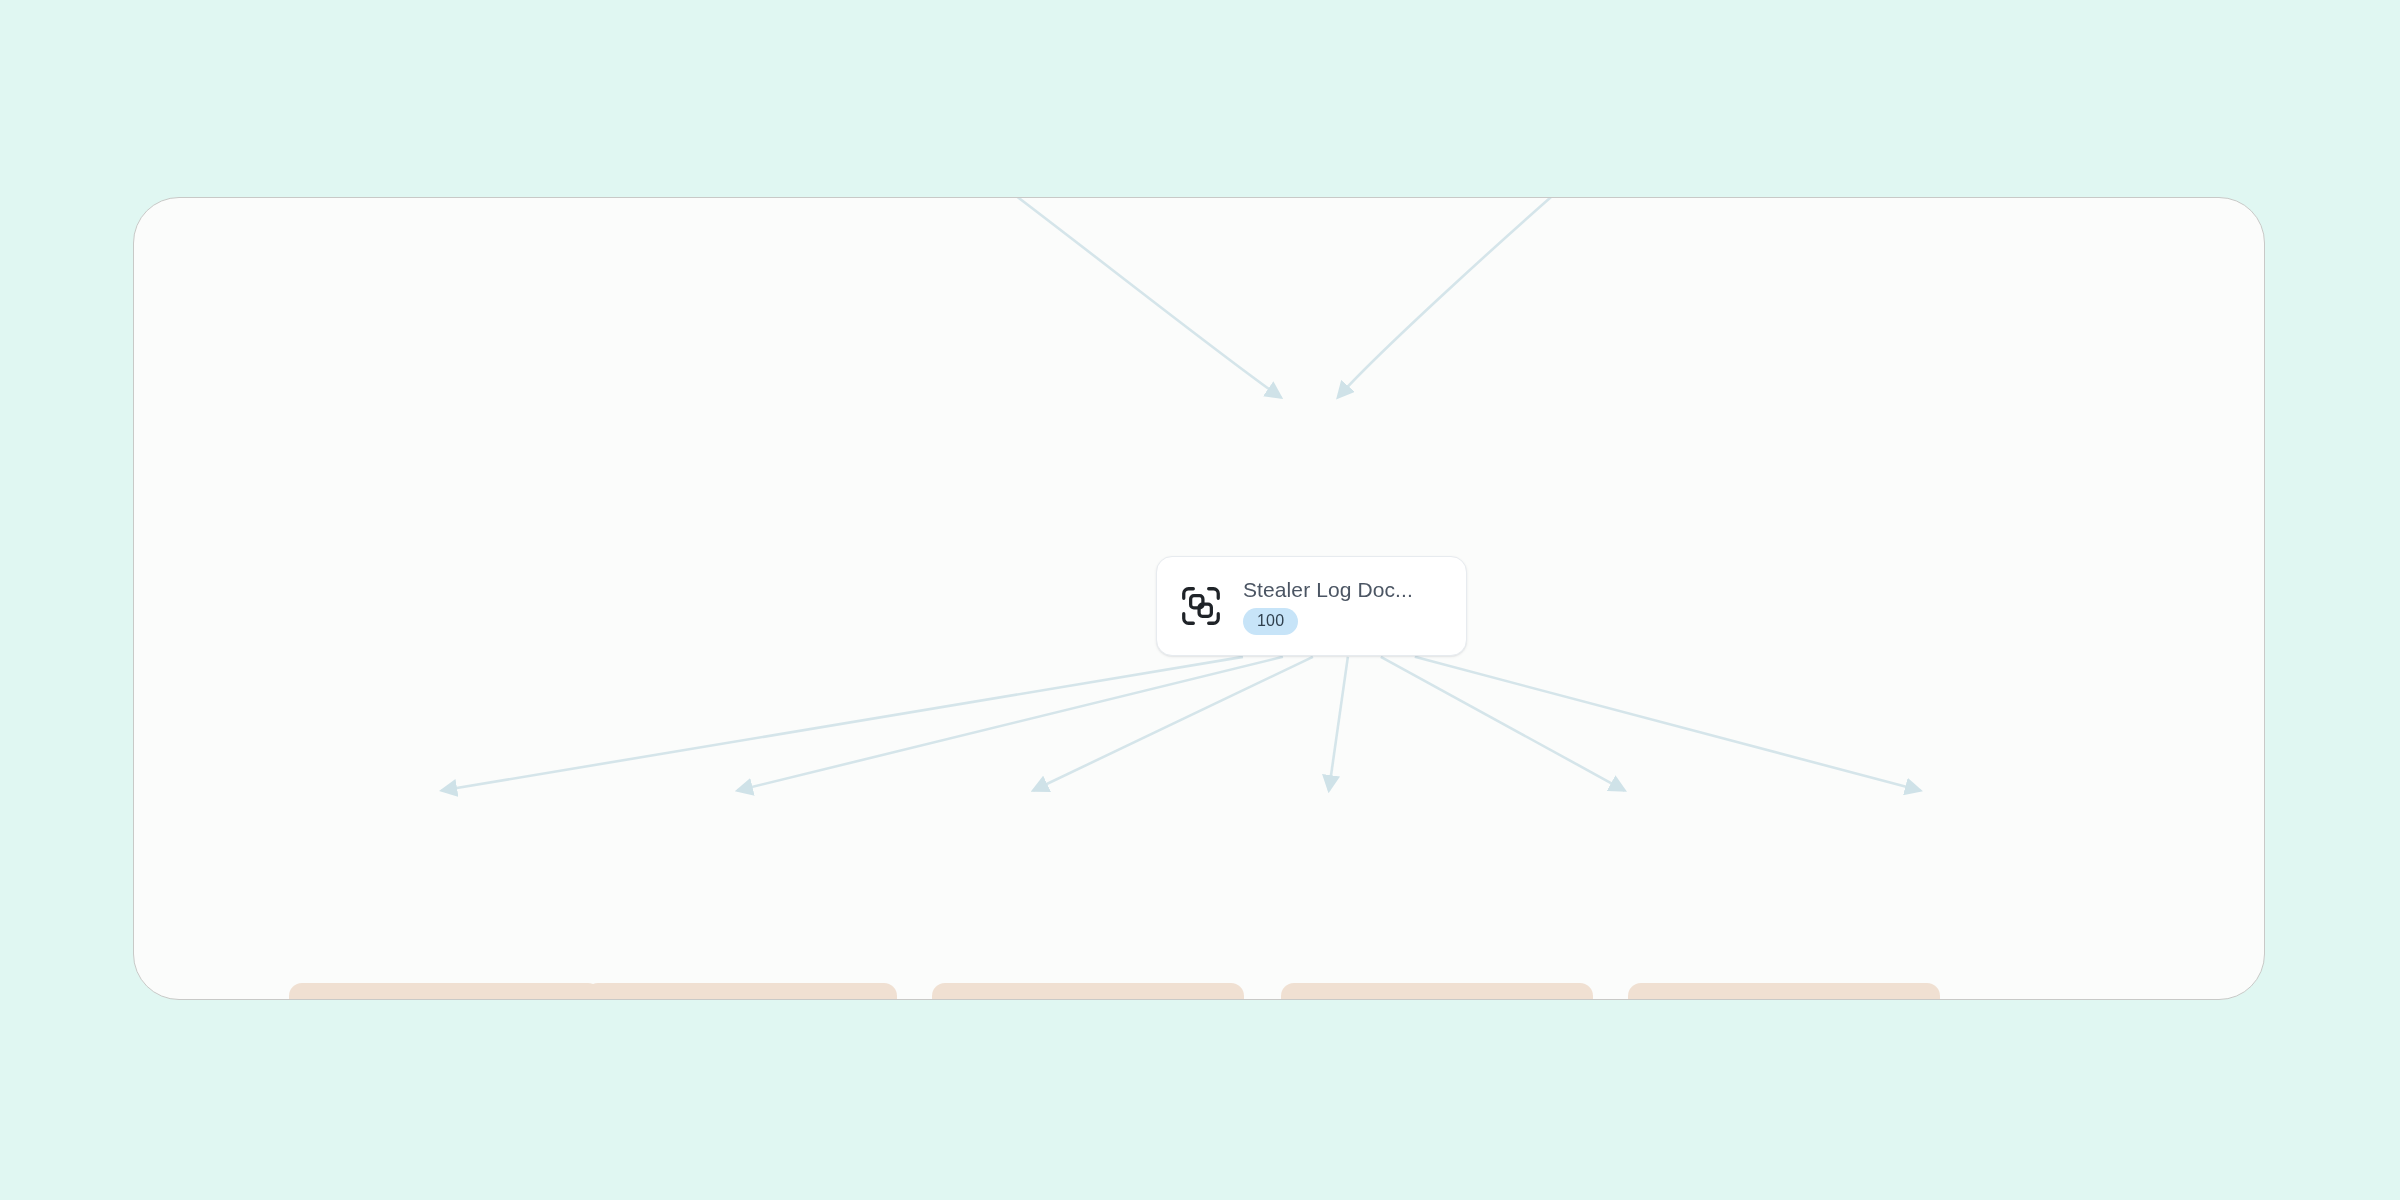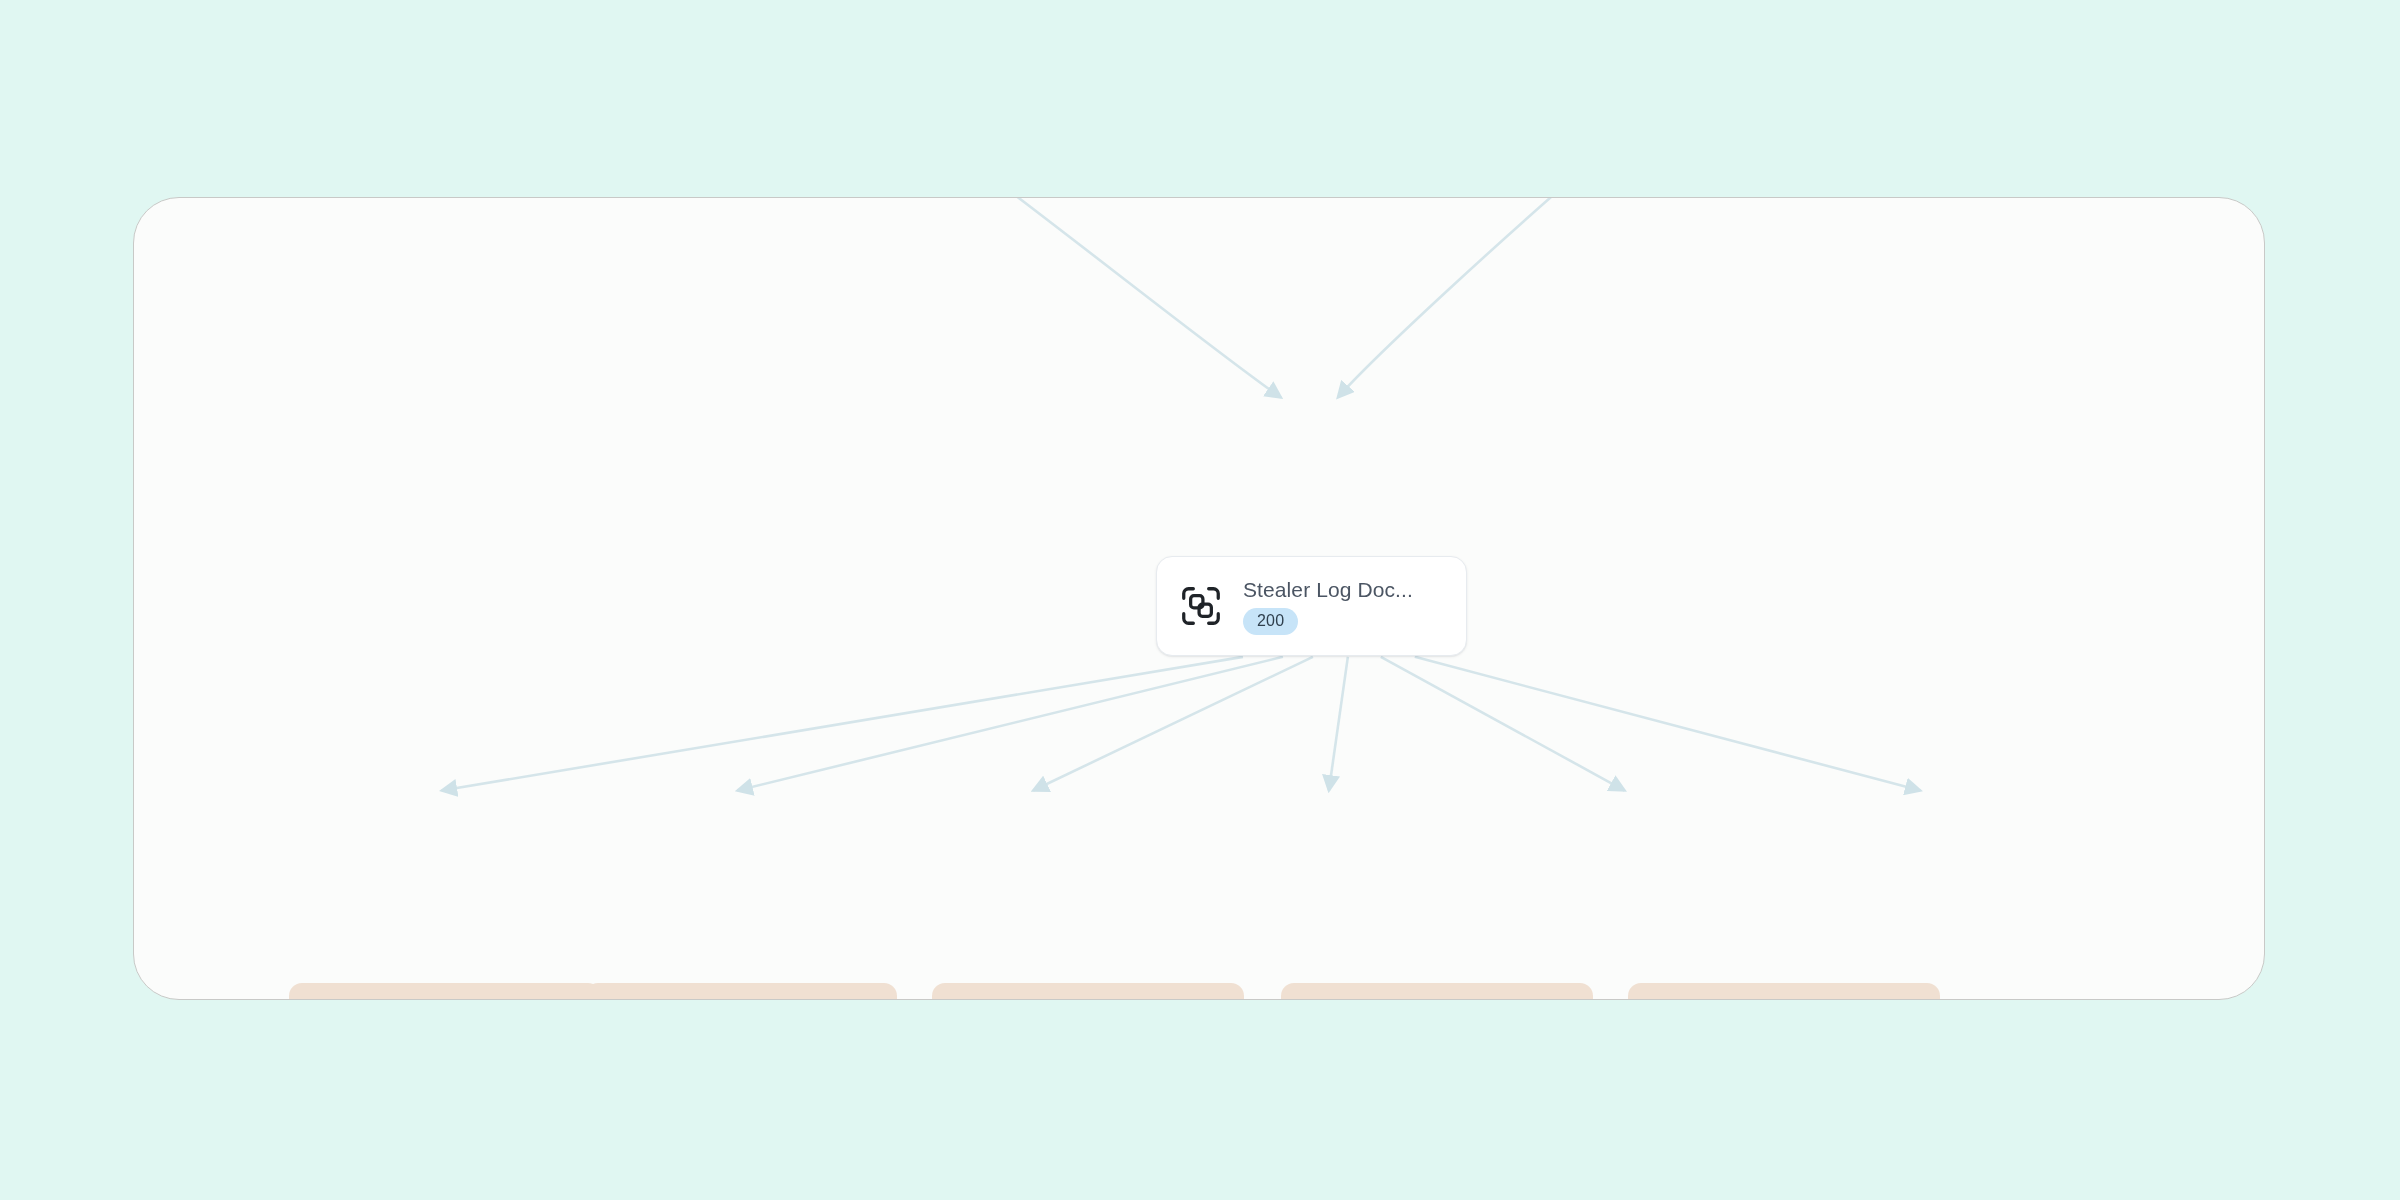--- a/index.html
+++ b/index.html
@@ -143,21 +143,21 @@
           <path d="M3 8V5.5A2.5 2.5 0 0 1 5.5 3H8"></path>
           <path d="M16 3h2.5A2.5 2.5 0 0 1 21 5.5V8"></path>
           <path d="M21 16v2.5A2.5 2.5 0 0 1 18.5 21H16"></path>
           <path d="M8 21H5.5A2.5 2.5 0 0 1 3 18.5V16"></path>
           <rect x="6.6" y="6.6" width="6.4" height="6.4" rx="1.7"></rect>
           <rect x="11" y="11" width="6.4" height="6.4" rx="1.7"></rect>
         </svg>
       </span>
       <span class="doc-text">
         <span class="doc-title">Stealer Log Doc...</span>
-        <span class="doc-badge">200</span>
+        <span class="doc-badge">100</span>
       </span>
     </div>
 
     <div class="node-email" style="left:155px">
       
       
     </div>
 
     <div class="node-email" style="left:451px">
       

